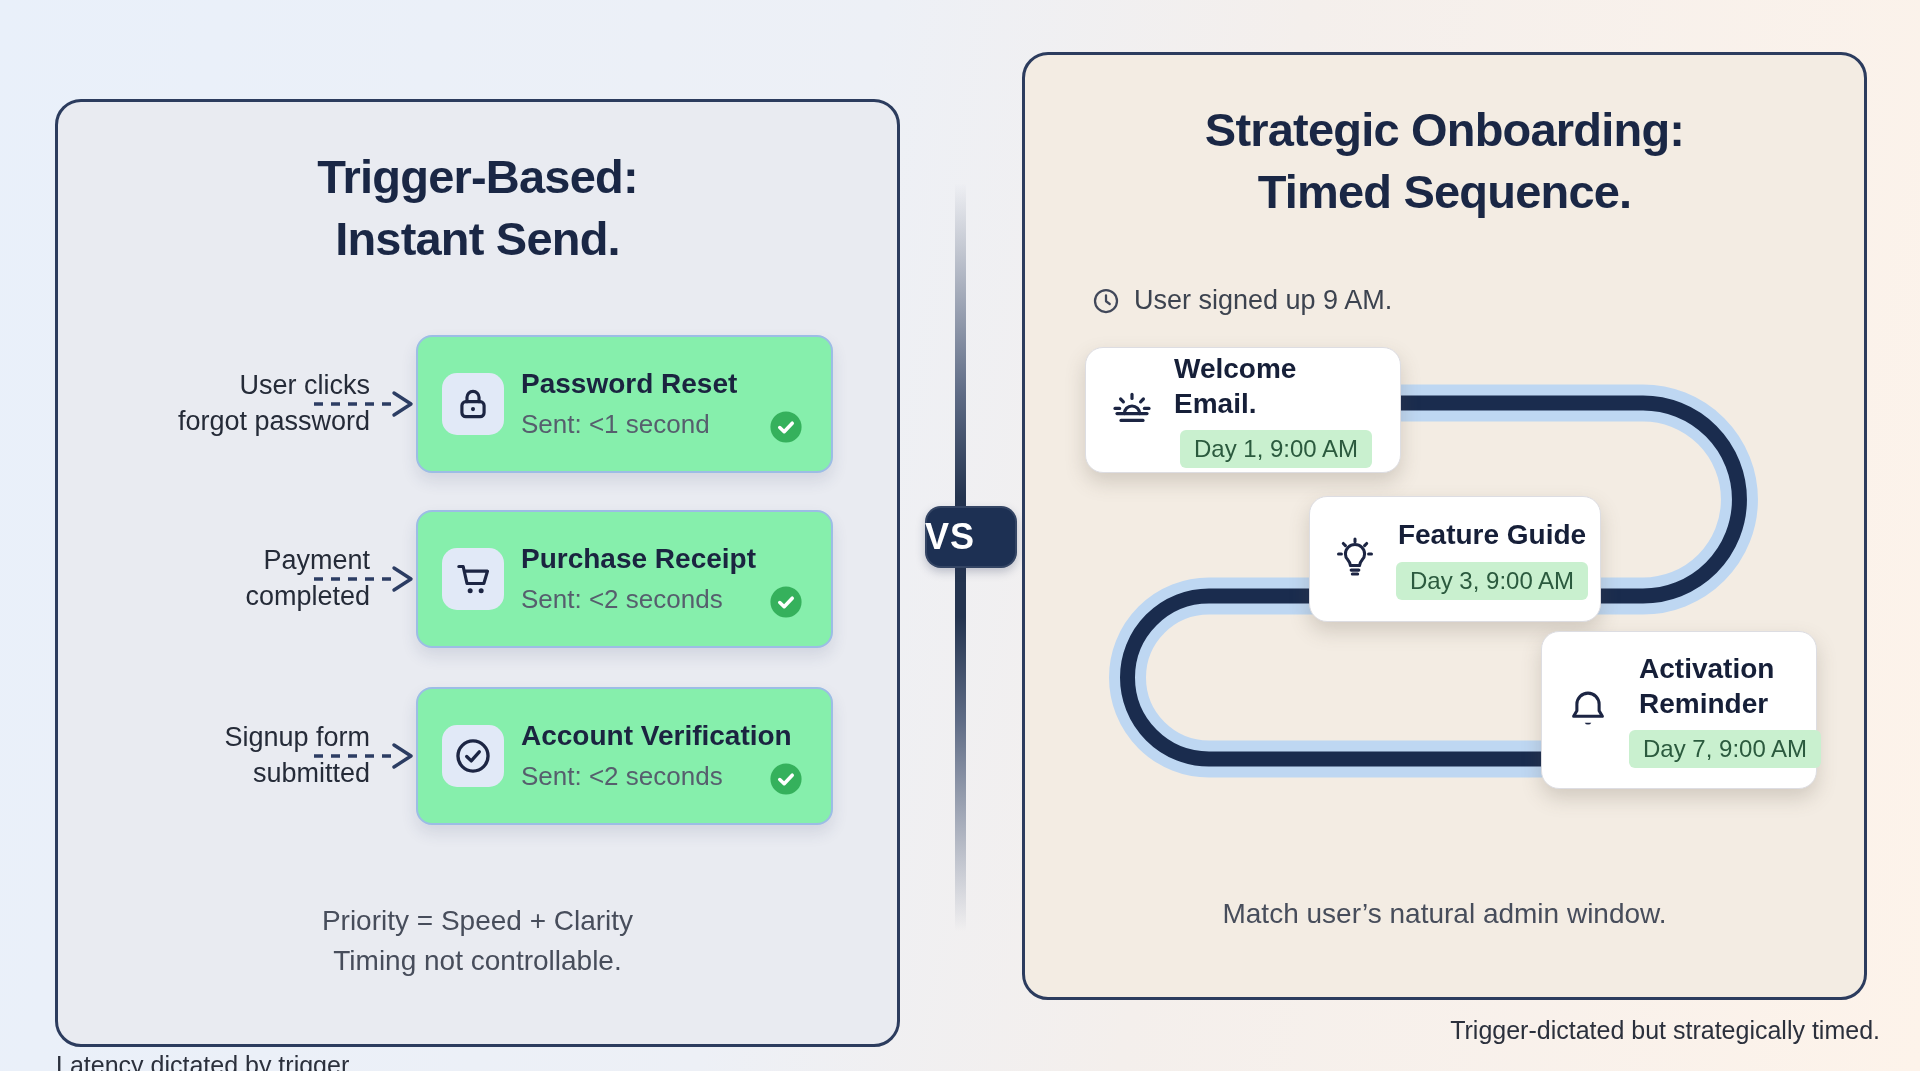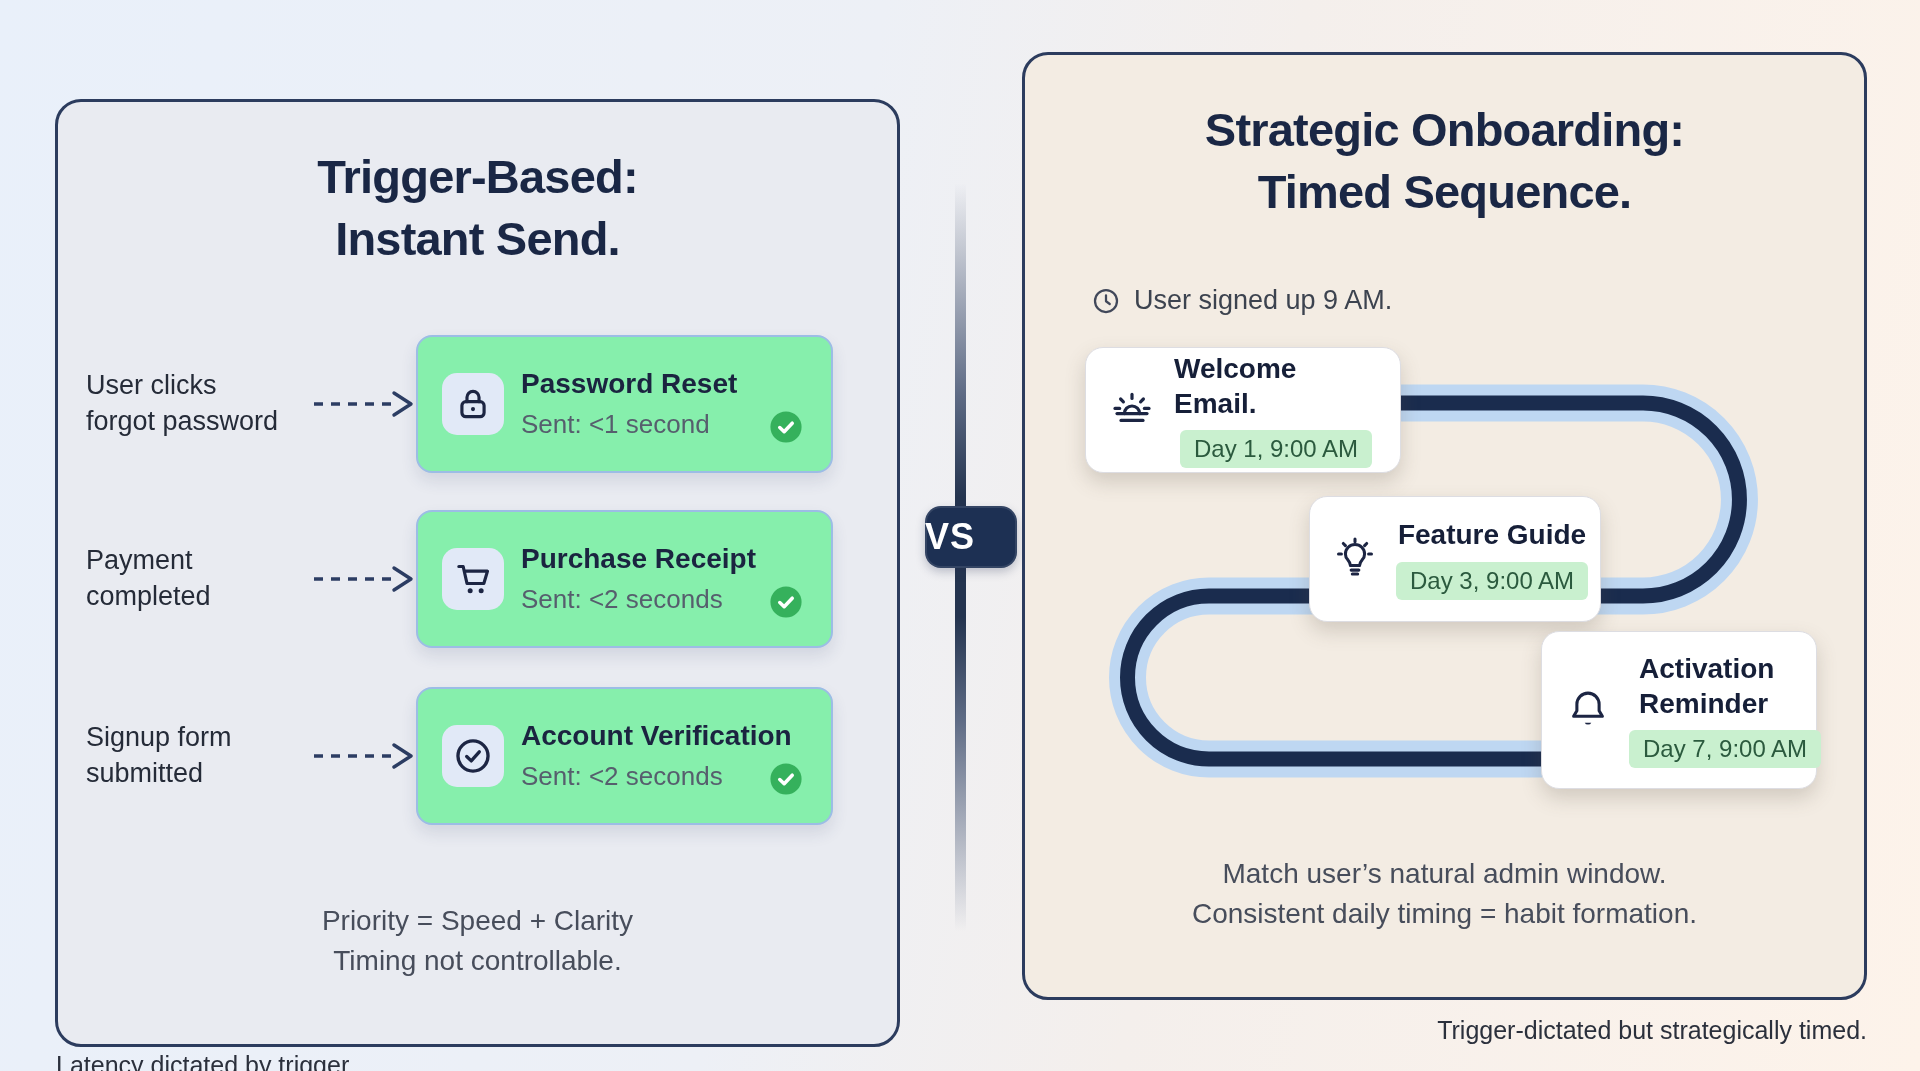--- a/index.html
+++ b/index.html
@@ -18,21 +18,21 @@
   .panel-title {
     margin-top:44px; text-align:center; font-size:47px; line-height:1.32;
     font-weight:bold; color:#1a2745; letter-spacing:-0.8px;
   }
 
   
   .trigger-row { position:absolute; left:0; right:0; height:138px; }
   .row-0 { top:233px; } .row-1 { top:408px; } .row-2 { top:585px; }
   .t-label {
     position:absolute; left:28px; width:284px; top:50%; transform:translateY(-50%);
-    text-align:left; font-size:27px; line-height:1.32; color:#252b38;
+    text-align:right; font-size:27px; line-height:1.32; color:#252b38;
   }
   .t-arrow { position:absolute; left:254px; top:50%; transform:translateY(-50%); }
   .t-card {
     position:absolute; left:358px; width:417px; height:138px;
     background:#86efac; border:2px solid #9cbde5; border-radius:16px;
     box-shadow:0 8px 16px rgba(40,60,100,0.12);
     display:flex; align-items:center; gap:17px; padding:0 24px; box-sizing:border-box;
   }
   .icon-tile {
     flex:0 0 auto; width:62px; height:62px; border-radius:15px; background:#e1e9f7;
@@ -42,21 +42,21 @@
   .card-sub   { margin-top:9px; font-size:26px; color:#565e6d; }
   .check-badge { position:absolute; right:28px; bottom:27px; width:34px; height:34px; }
 
   .panel-summary {
     position:absolute; left:0; right:0; bottom:62px; text-align:center;
     font-size:28px; line-height:1.45; color:#474d5b;
   }
 
   .footnote { position:absolute; top:1016px; font-size:25px; color:#2b303c; }
   .footnote-left  { left:56px;margin-top:35px; }
-  .footnote-right { right:53px; text-align:left; }
+  .footnote-right { right:40px; text-align:left; }
 
   
   .divider-line {
     position:absolute; left:955px; top:183px; width:11px; height:748px;
     background:linear-gradient(180deg,
       rgba(150,158,175,0) 0%, rgba(150,158,175,0.5) 9%,
       rgba(70,85,115,0.85) 28%, #24344f 42%, #24344f 58%,
       rgba(70,85,115,0.85) 72%, rgba(150,158,175,0.5) 91%, rgba(150,158,175,0) 100%);
   }
   .vs-badge {
@@ -273,20 +273,19 @@
         </svg>
       </span>
       <div class="step-body">
         <div class="step-title">Activation Reminder</div>
         <div class="step-badge">Day 7, 9:00 AM</div>
       </div>
     </div>
 
     <div class="panel-summary">
       <div>Match user’s natural admin window.</div>
-      <div>Consistent daily timing = habit formation.</div>
     </div>
   </div>
 
   <div class="footnote footnote-left">Latency dictated by trigger.</div>
   <div class="footnote footnote-right">Trigger-dictated but strategically timed.</div>
 
 </div>
 
 </body></html>

